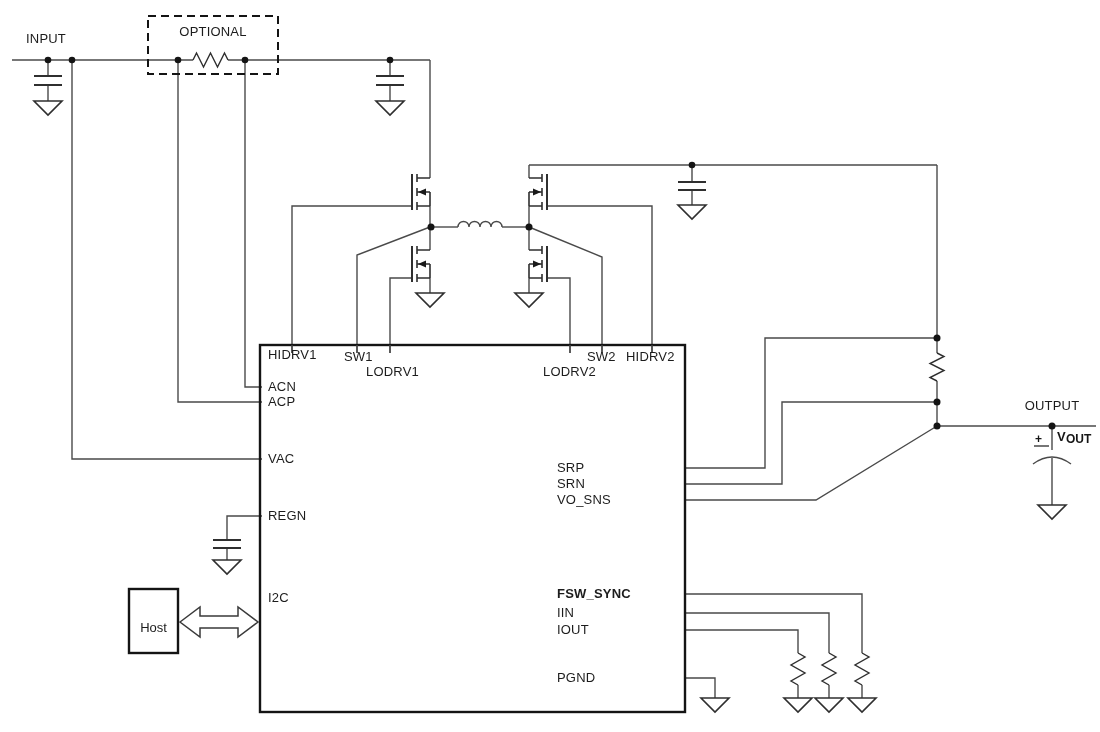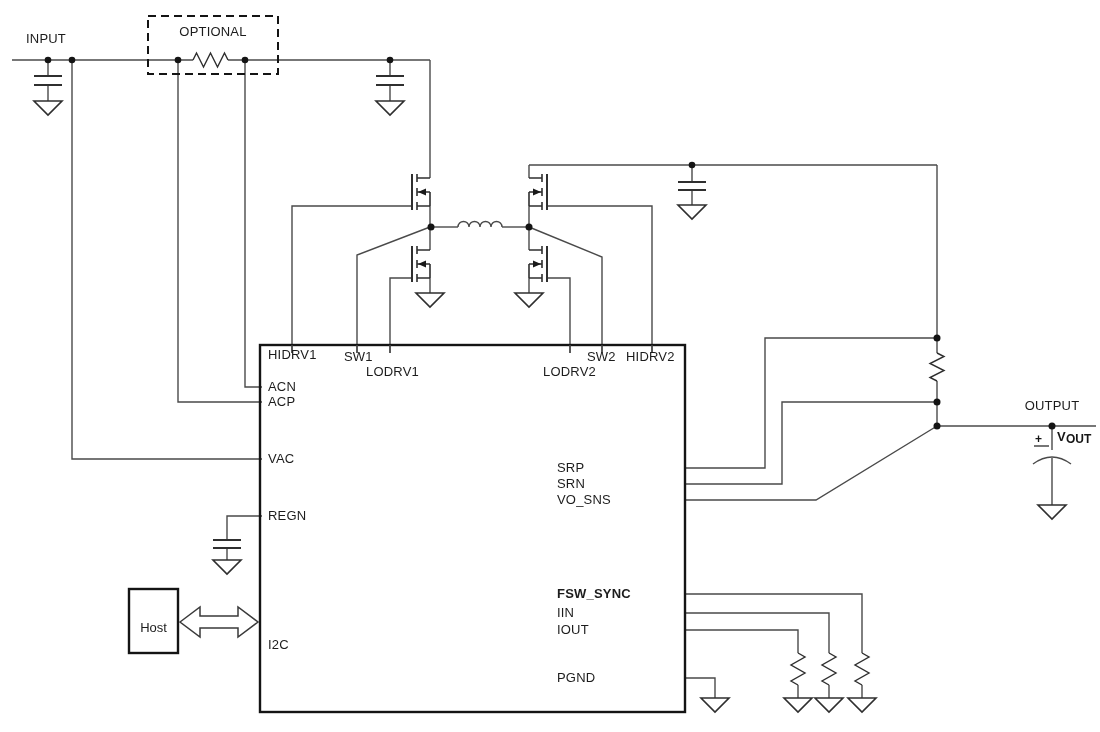--- a/index.html
+++ b/index.html
@@ -171,21 +171,21 @@
 <div class="lbl" style="left:344px;top:350px;">SW1</div>
 <div class="lbl" style="left:366px;top:365px;">LODRV1</div>
 <div class="lbl" style="left:543px;top:365px;">LODRV2</div>
 <div class="lbl" style="left:587px;top:350px;">SW2</div>
 <div class="lbl" style="left:626px;top:350px;">HIDRV2</div>
 
 <div class="lbl" style="left:268px;top:380px;">ACN</div>
 <div class="lbl" style="left:268px;top:395px;">ACP</div>
 <div class="lbl" style="left:268px;top:452px;">VAC</div>
 <div class="lbl" style="left:268px;top:509px;">REGN</div>
-<div class="lbl" style="left:268px;top:638px;">I2C</div>
+<div class="lbl" style="left:268px;top:591px;">I2C</div>
 
 <div class="lbl right" style="left:557px;top:461px;width:120px;">SRP</div>
 <div class="lbl right" style="left:557px;top:477px;width:120px;">SRN</div>
 <div class="lbl right" style="left:557px;top:493px;width:120px;">VO_SNS</div>
 <div class="lbl right" style="left:557px;top:587px;width:120px;font-weight:bold;">FSW_SYNC</div>
 <div class="lbl right" style="left:557px;top:606px;width:120px;">IIN</div>
 <div class="lbl right" style="left:557px;top:623px;width:120px;">IOUT</div>
 <div class="lbl right" style="left:557px;top:671px;width:120px;">PGND</div>
 
 <div class="host-box-label">Host</div>

